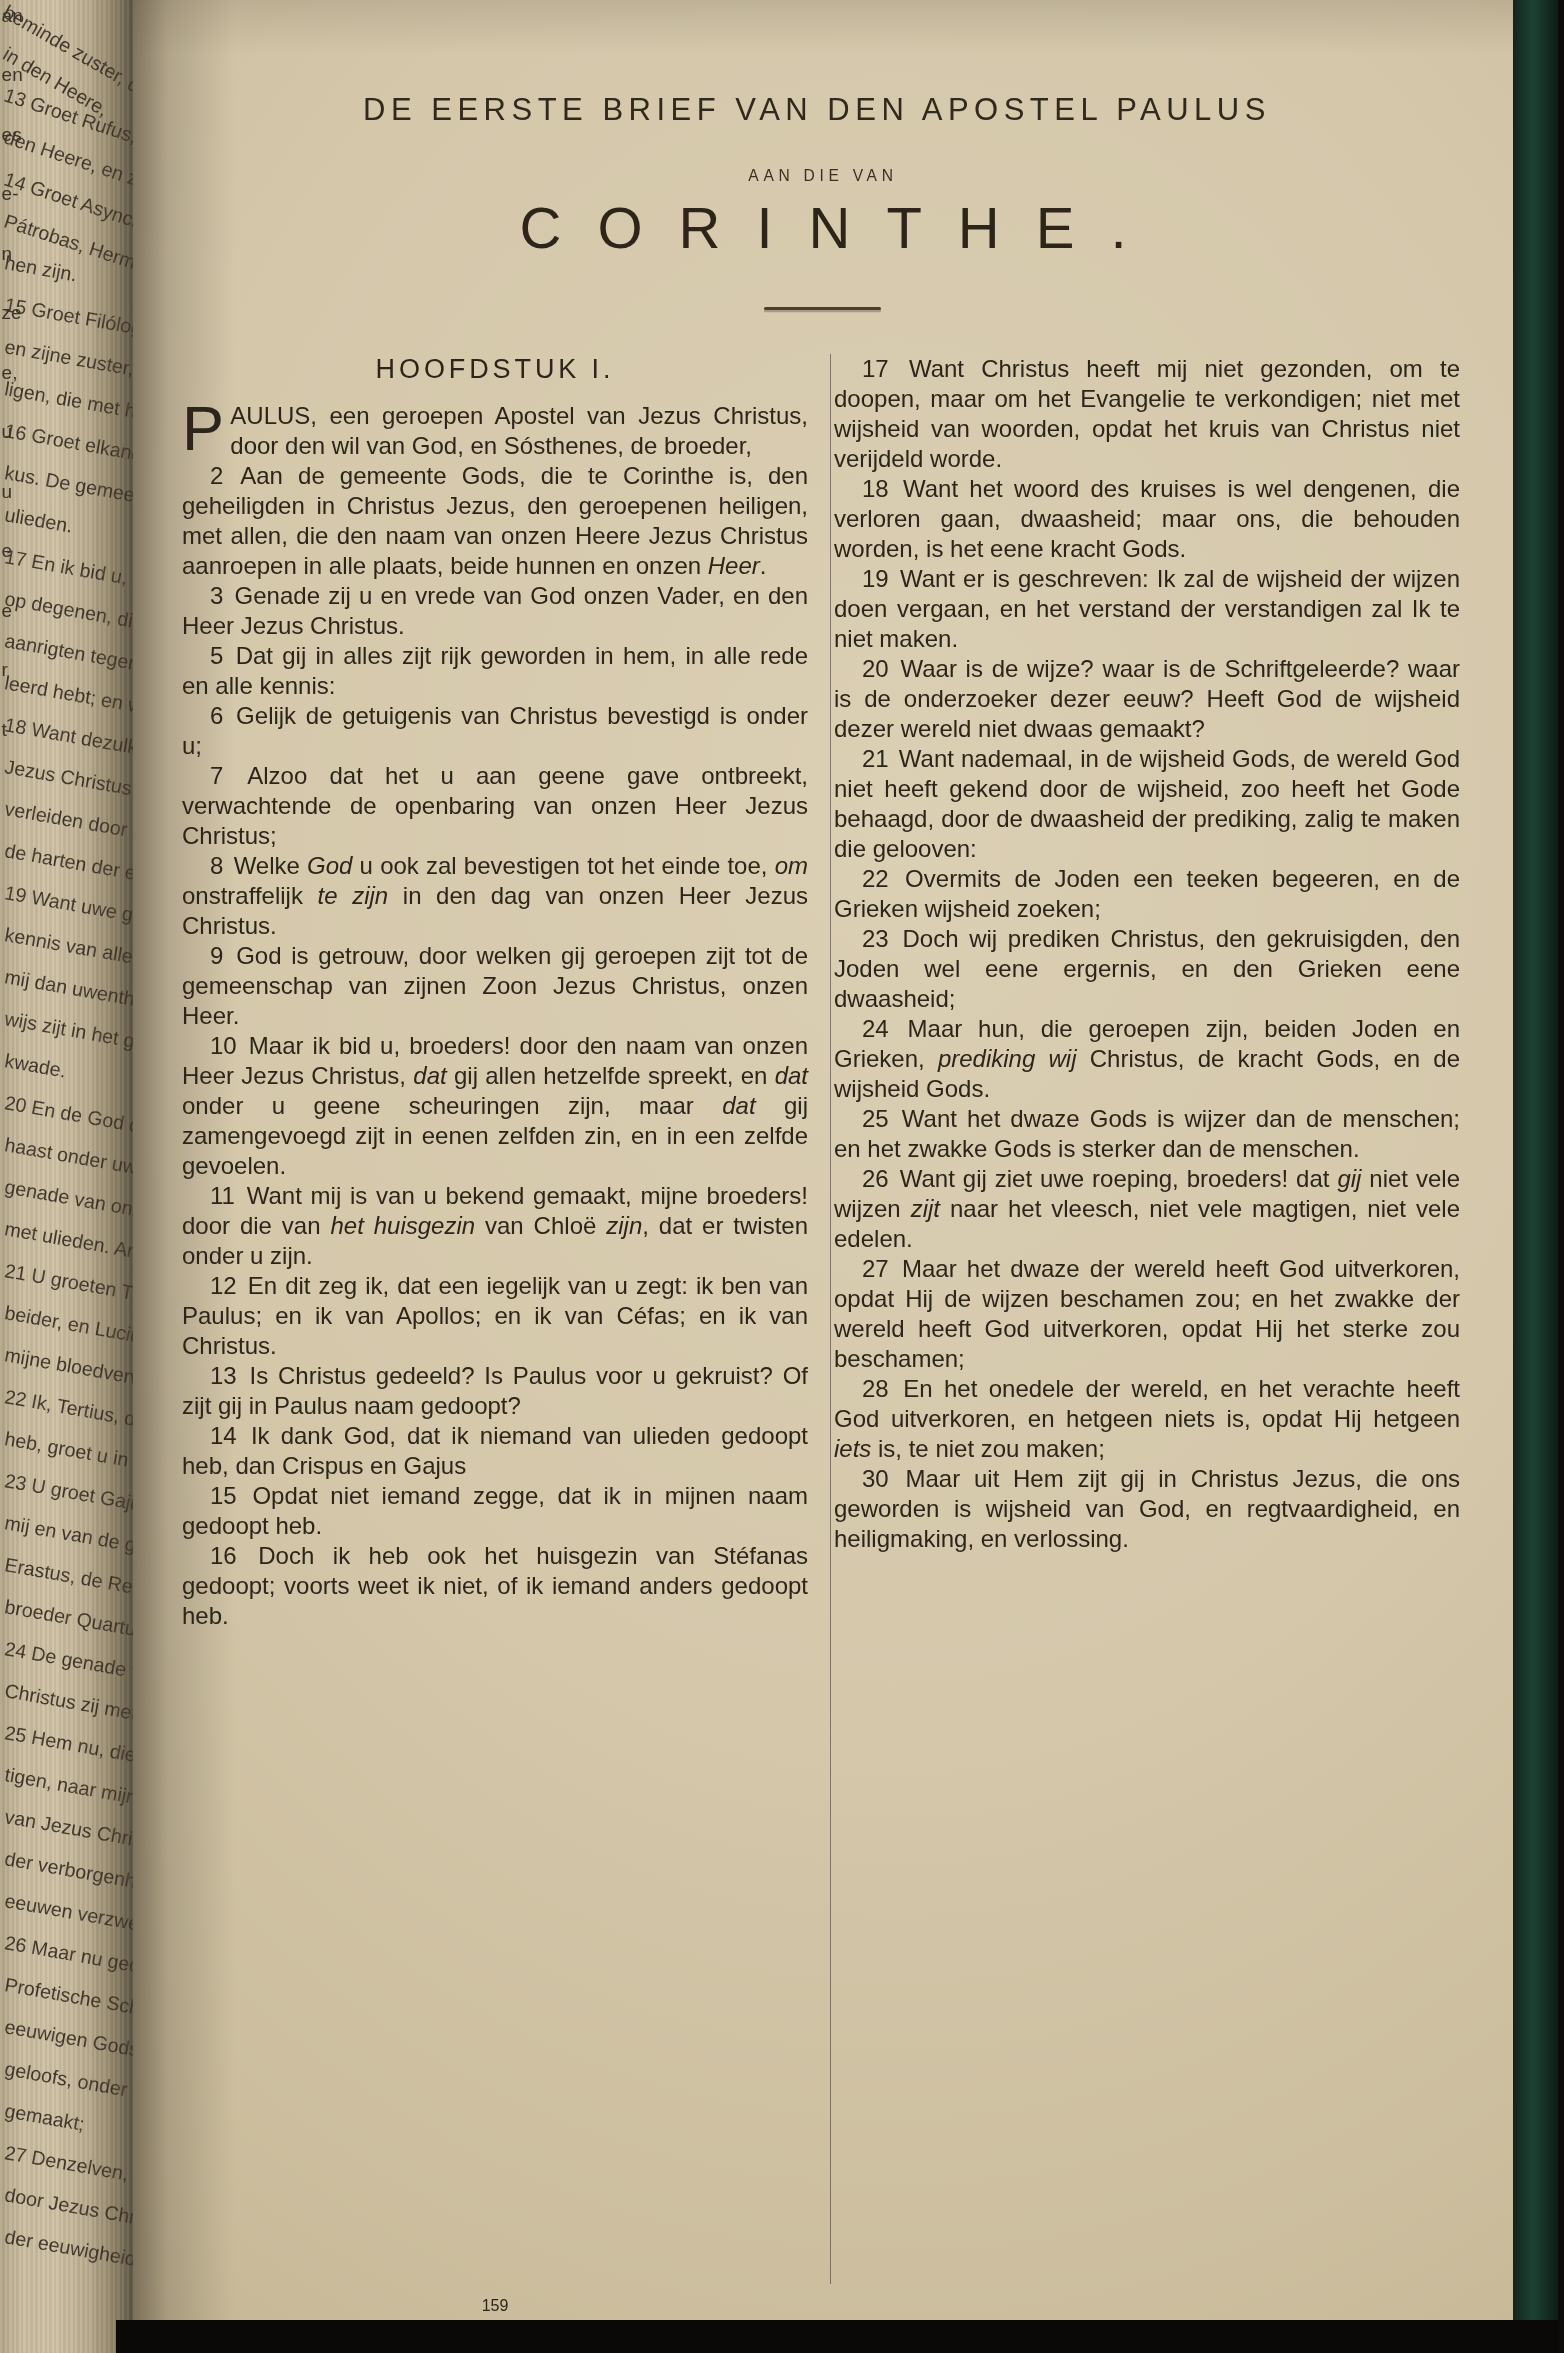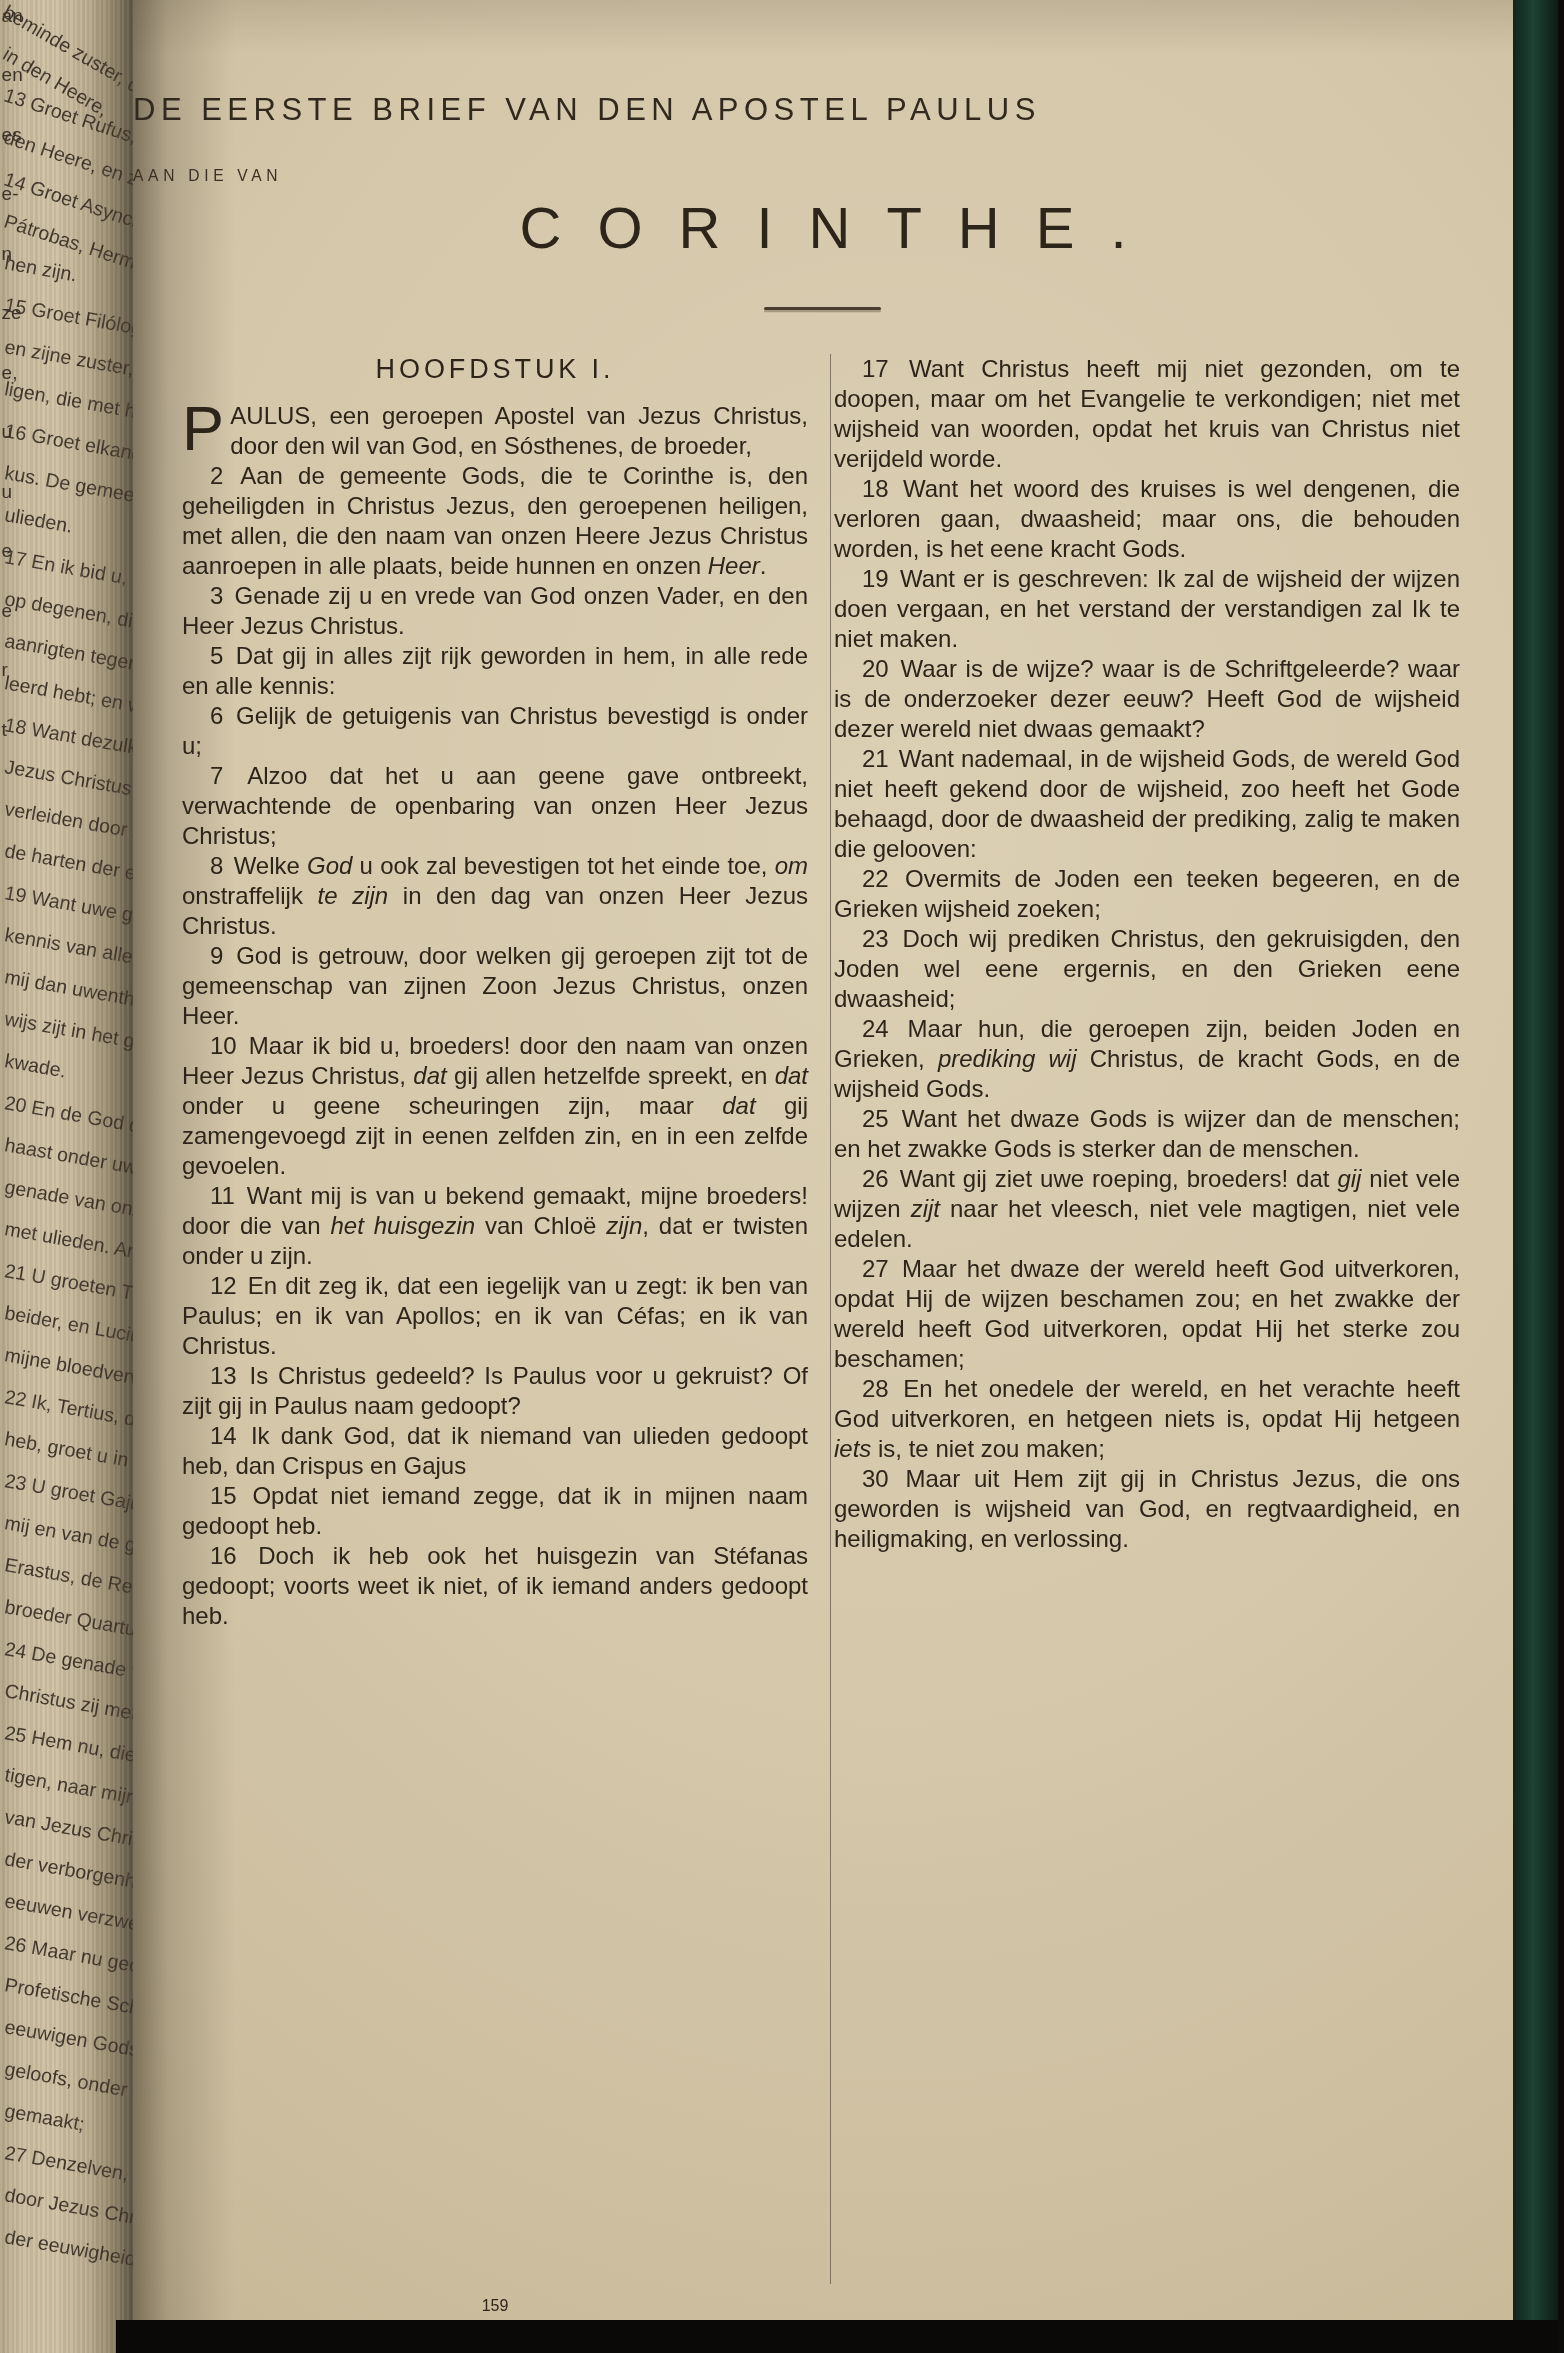--- a/index.html
+++ b/index.html
@@ -24,23 +24,23 @@
   .frag:nth-child(1),.frag:nth-child(2){transform:rotate(30deg);}
   .frag:nth-child(3),.frag:nth-child(4),.frag:nth-child(5),.frag:nth-child(6){transform:rotate(18deg);}
 
   .spine-letters{position:absolute;left:1.6px;top:4.7px;height:736px;width:20.3px;
     display:flex;flex-direction:column;justify-content:space-between;
     color:#3c332a;font-size:19px;z-index:3;}
 
   .cover-strip{position:absolute;right:0;top:0;width:45px;height:100%;
     background:linear-gradient(90deg,#11241d 0,#1e4234 45%,#0c1d16 100%);}
   .bottom-bar{position:absolute;left:116px;right:0;bottom:0;height:34px;background:#0a0907;}
-  .hdr1{position:absolute;left:0;right:12px;top:92px;text-align:left;
+  .hdr1{position:absolute;left:0;right:12px;top:92px;text-align:center;
     font-size:31px;letter-spacing:5.5px;color:#32291e;}
-  .hdr2{position:absolute;left:0;right:0;top:167px;
+  .hdr2{position:absolute;left:0;right:0;top:167px;text-align:center;
     font-size:15.6px;letter-spacing:4.7px;color:#3a3024;}
   .hdr3{position:absolute;left:0;right:0;top:194px;text-align:center;
     font-size:58px;letter-spacing:36px;padding-left:36px;color:#2e251a;}
   .hdr-rule{position:absolute;left:50%;top:307px;width:117px;height:3.1px;margin-left:-59px;
     background:#4a3e2f;border-radius:1.6px;box-shadow:0 2.3px 0 rgba(74,62,47,.35);}
 
   .cols{position:absolute;left:49px;top:354px;width:1315px;bottom:36px;display:flex;}
   .col{font-size:24px;line-height:30px;text-align:justify;color:#2d251a;}
   .col-left{width:626px;}
   .col-right{width:626px;margin-left:22px;border-left:1.6px solid rgba(58,48,36,.55);padding-left:3px;}

